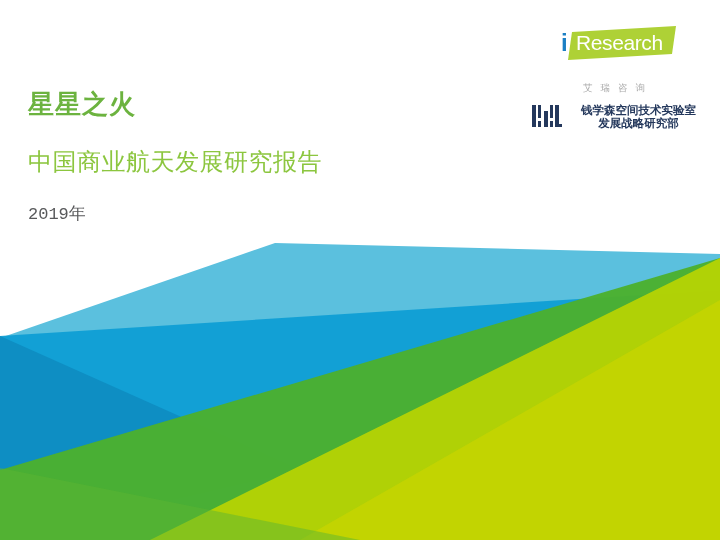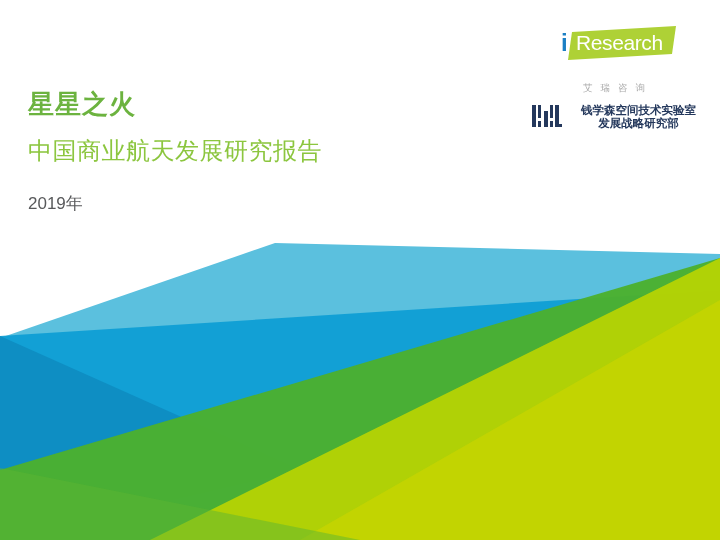--- a/index.html
+++ b/index.html
@@ -40,29 +40,30 @@
     letter-spacing: 1px;
     line-height: 1.15;
     margin: 0;
     white-space: nowrap;
   }
   #sub-title {
     font-size: 24px;
     font-weight: normal;
     letter-spacing: 0.5px;
     line-height: 1.2;
-    margin: 17px 0 0 0;
+    margin: 28px 0 0 0;
     white-space: nowrap;
   }
   #year-label {
     font-size: 17px;
     font-weight: normal;
     line-height: 1.2;
     margin: 28px 0 0 0;
     white-space: nowrap;
+    font-family: Liberation Mono, monospace;
   }
 
   
   #logo-stack {
     position: absolute;
     right: 24px;
     top: 26px;
     z-index: 6;
     display: flex;
     flex-direction: column;

